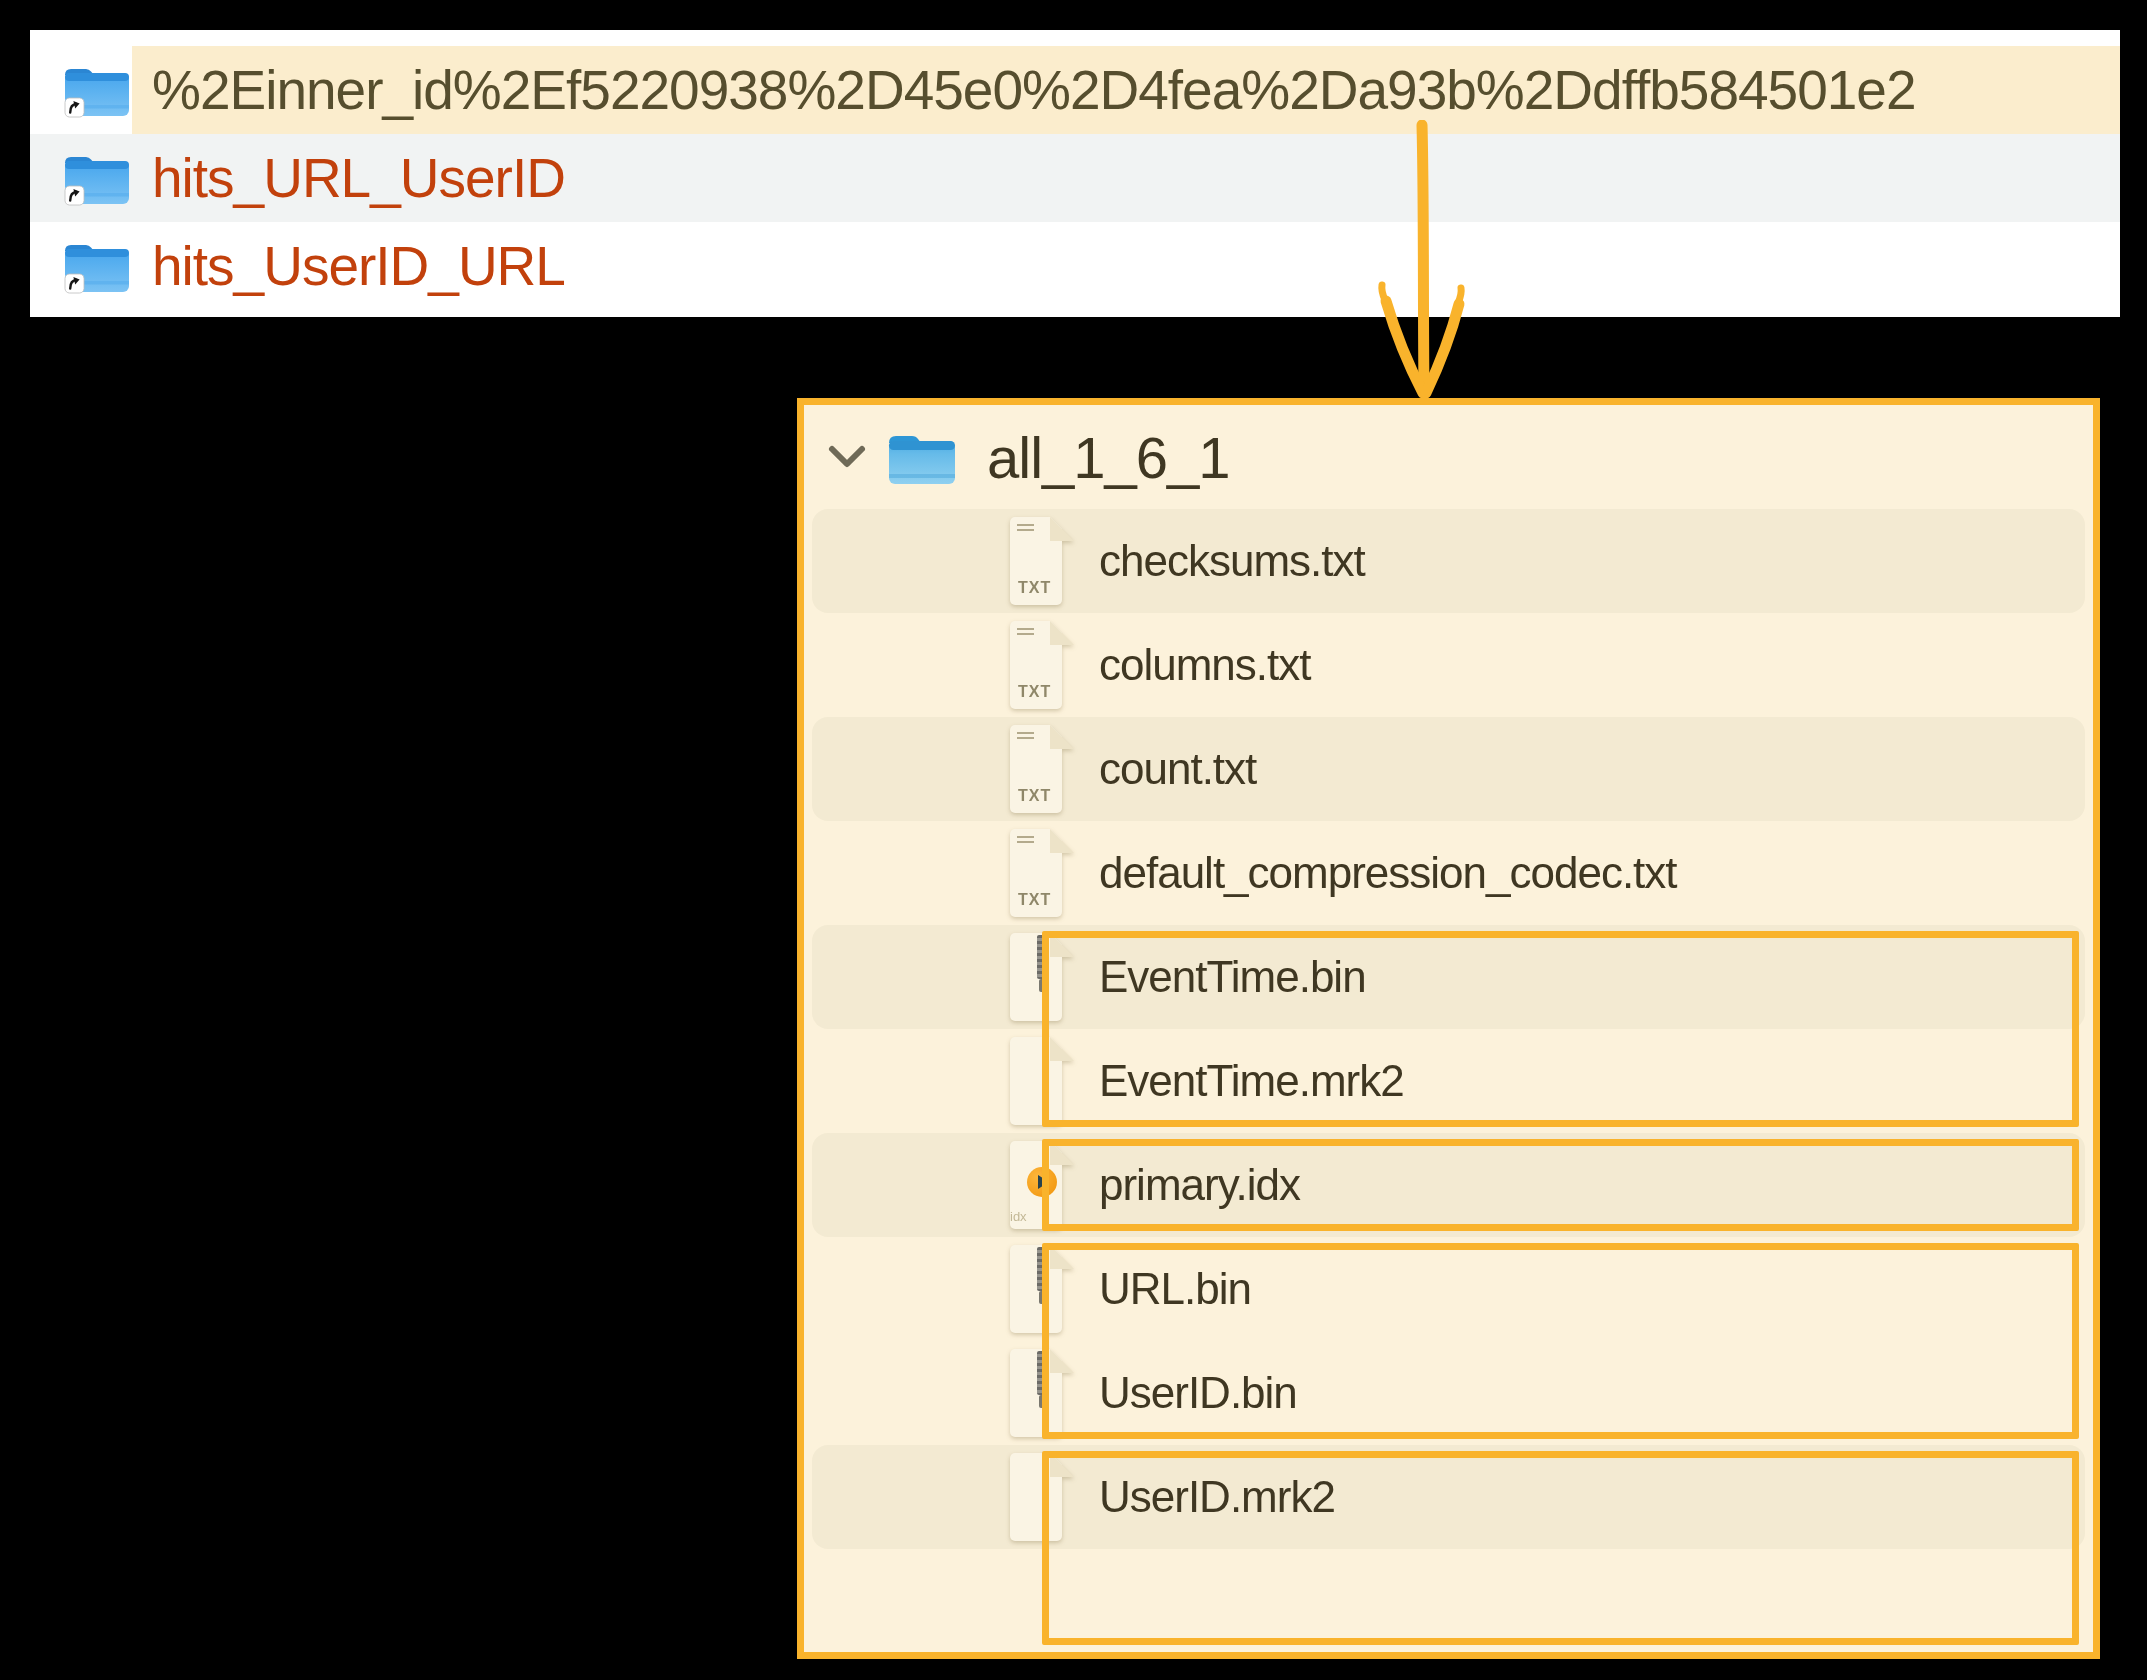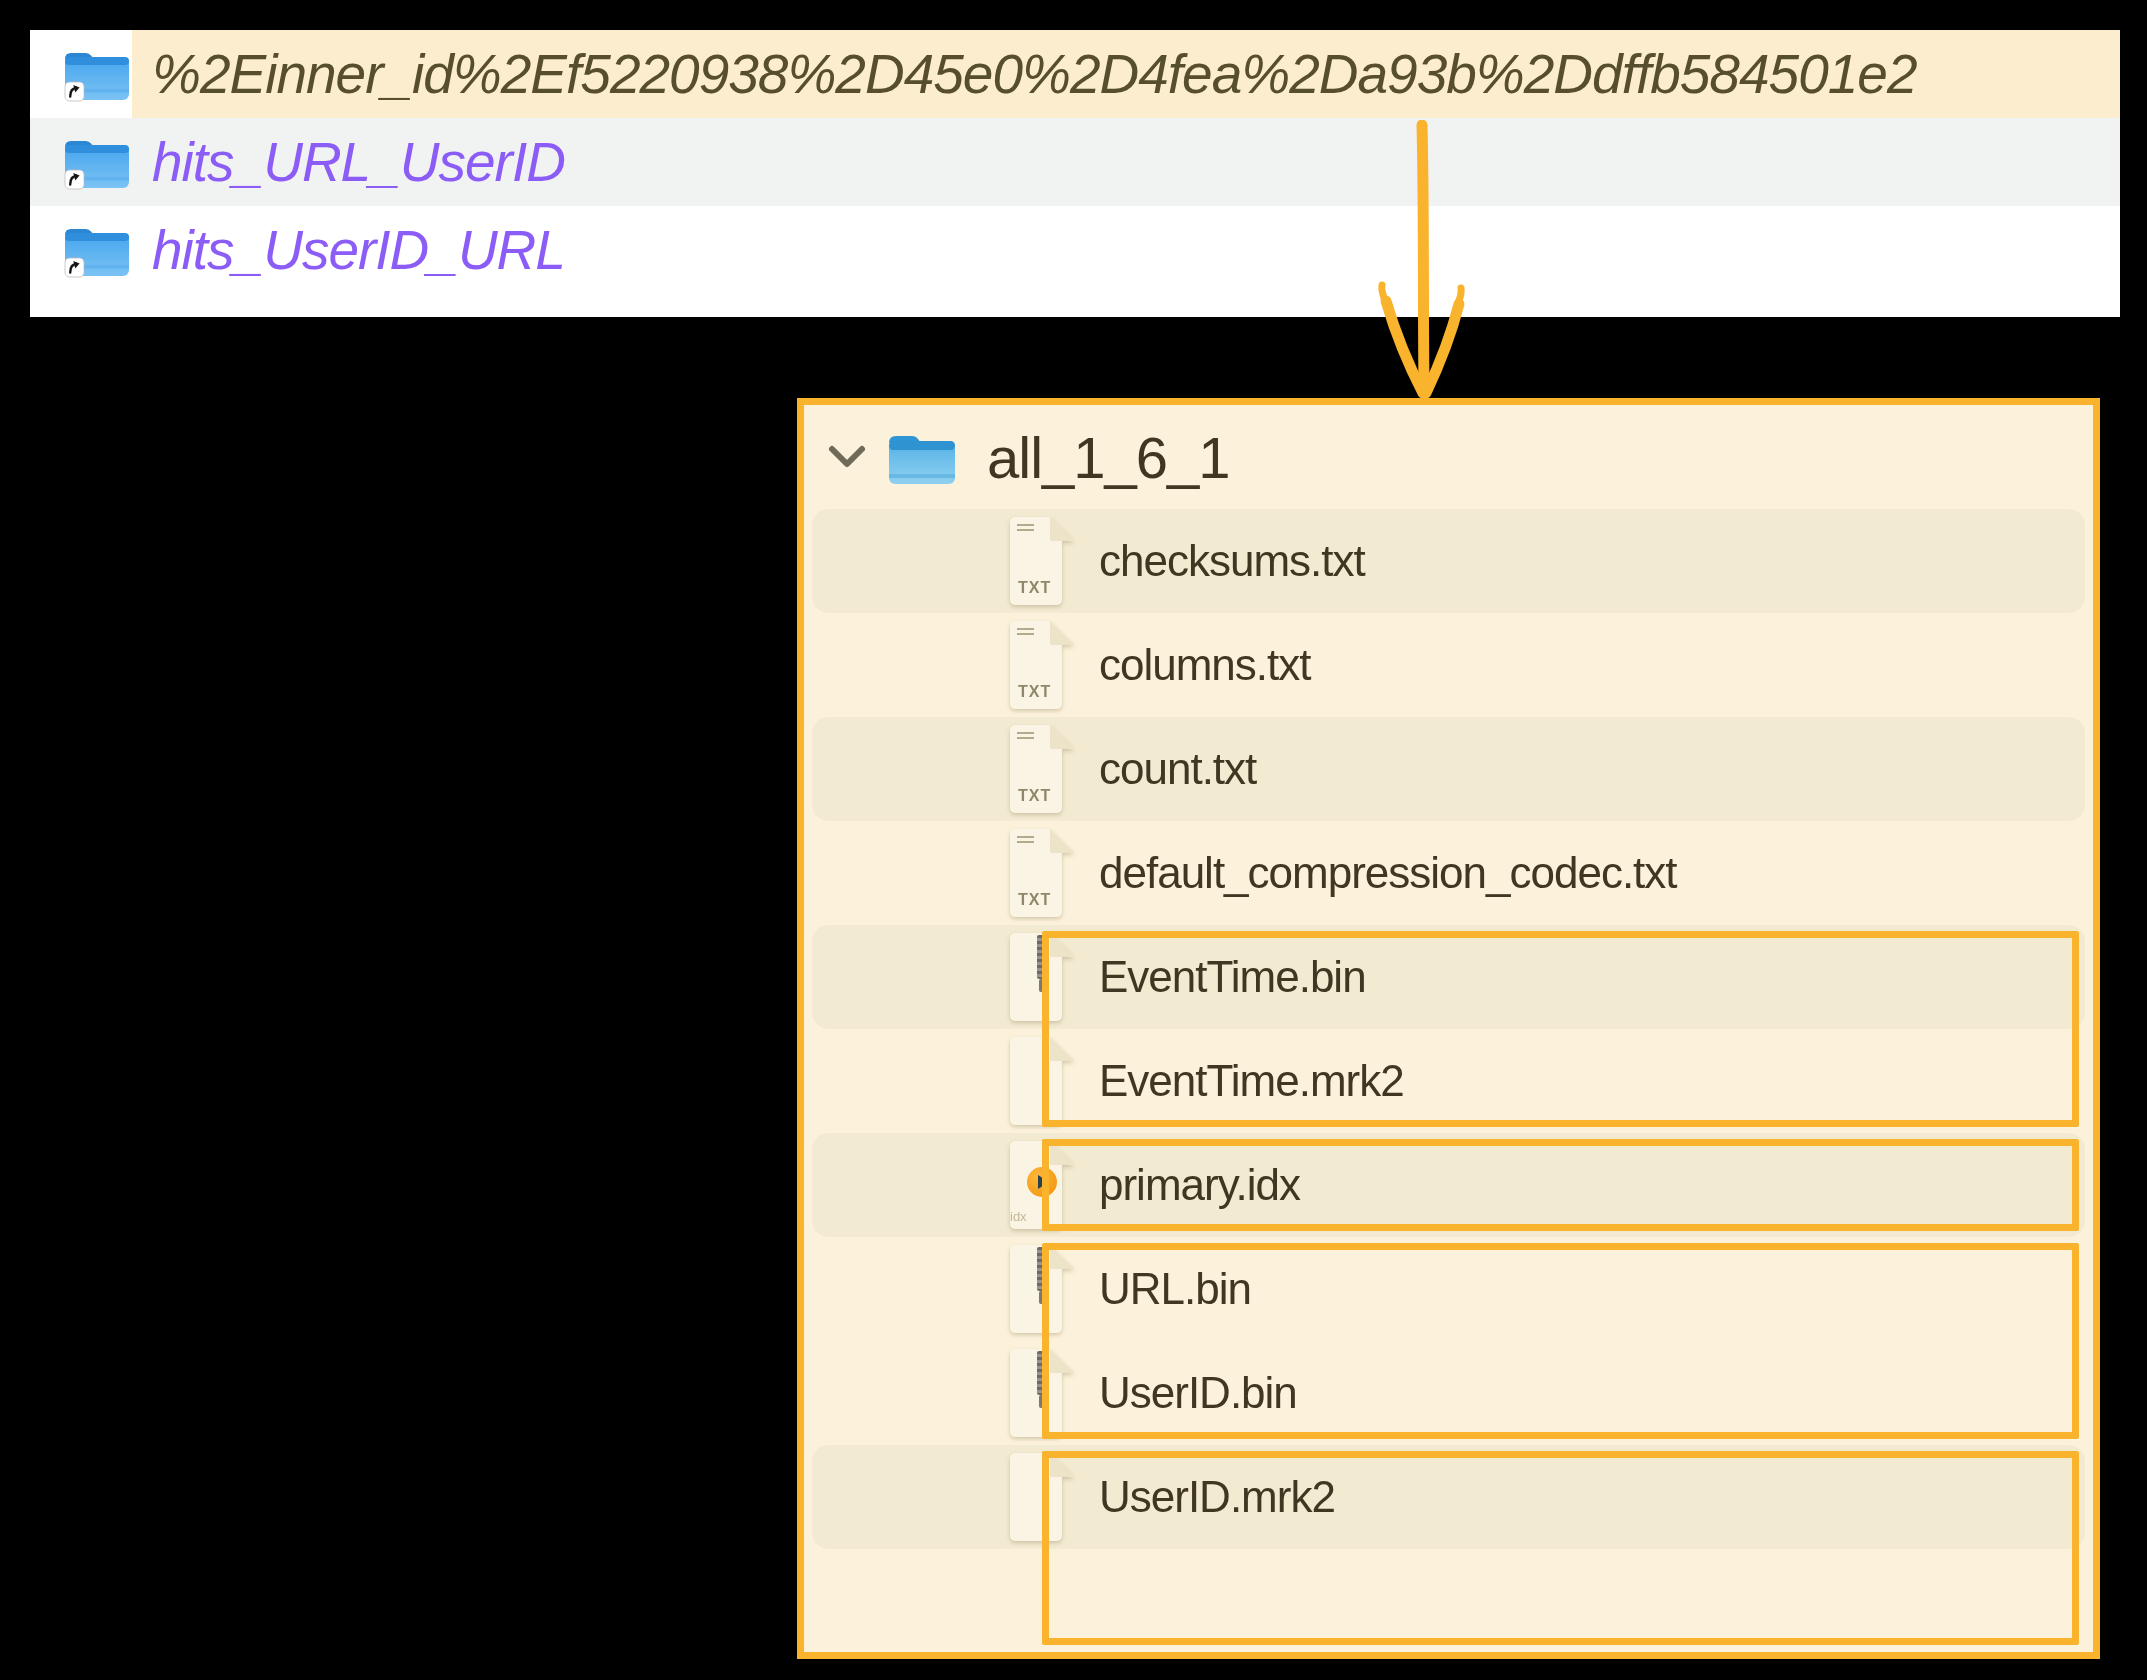--- a/index.html
+++ b/index.html
@@ -5,28 +5,28 @@
   html,body{margin:0;padding:0;background:#000;}
   .stage{
     position:relative;width:2147px;height:1680px;background:#000;
     border-radius:22px;overflow:hidden;
     font-family:"Liberation Sans","DejaVu Sans",sans-serif;
   }
 
   
   .top-panel{
     position:absolute;left:30px;top:30px;width:2090px;height:287px;
-    background:#ffffff;box-sizing:border-box;padding-top:0;font-style:italic;
+    background:#ffffff;box-sizing:border-box;padding-top:16px;
   }
   .top-row{height:88px;display:flex;align-items:center;padding-left:32px;}
   .top-row.bg-gray{background:#F1F3F3;}
   .alias-folder{width:70px;height:58px;flex:0 0 auto;}
   .top-label-wrap{flex:1;height:100%;display:flex;align-items:center;padding-left:20px;min-width:0;}
   .top-label-wrap.highlight{background:#FBEDCD;}
-  .top-label{font-size:55px;color:#8b5cf6;white-space:nowrap;letter-spacing:-1px;}
+  .top-label{font-size:55px;color:#c2410c;white-space:nowrap;letter-spacing:-1px;}
   .top-row.r0 .top-label{color:#564e2e;}
 
   
   .arrow-overlay{position:absolute;left:1370px;top:120px;width:110px;height:285px;}
 
   
   .tree-panel{
     position:absolute;left:797px;top:398px;width:1303px;height:1261px;
     box-sizing:border-box;background:#FCF2DB;border:7px solid #F9B32C;
   }

